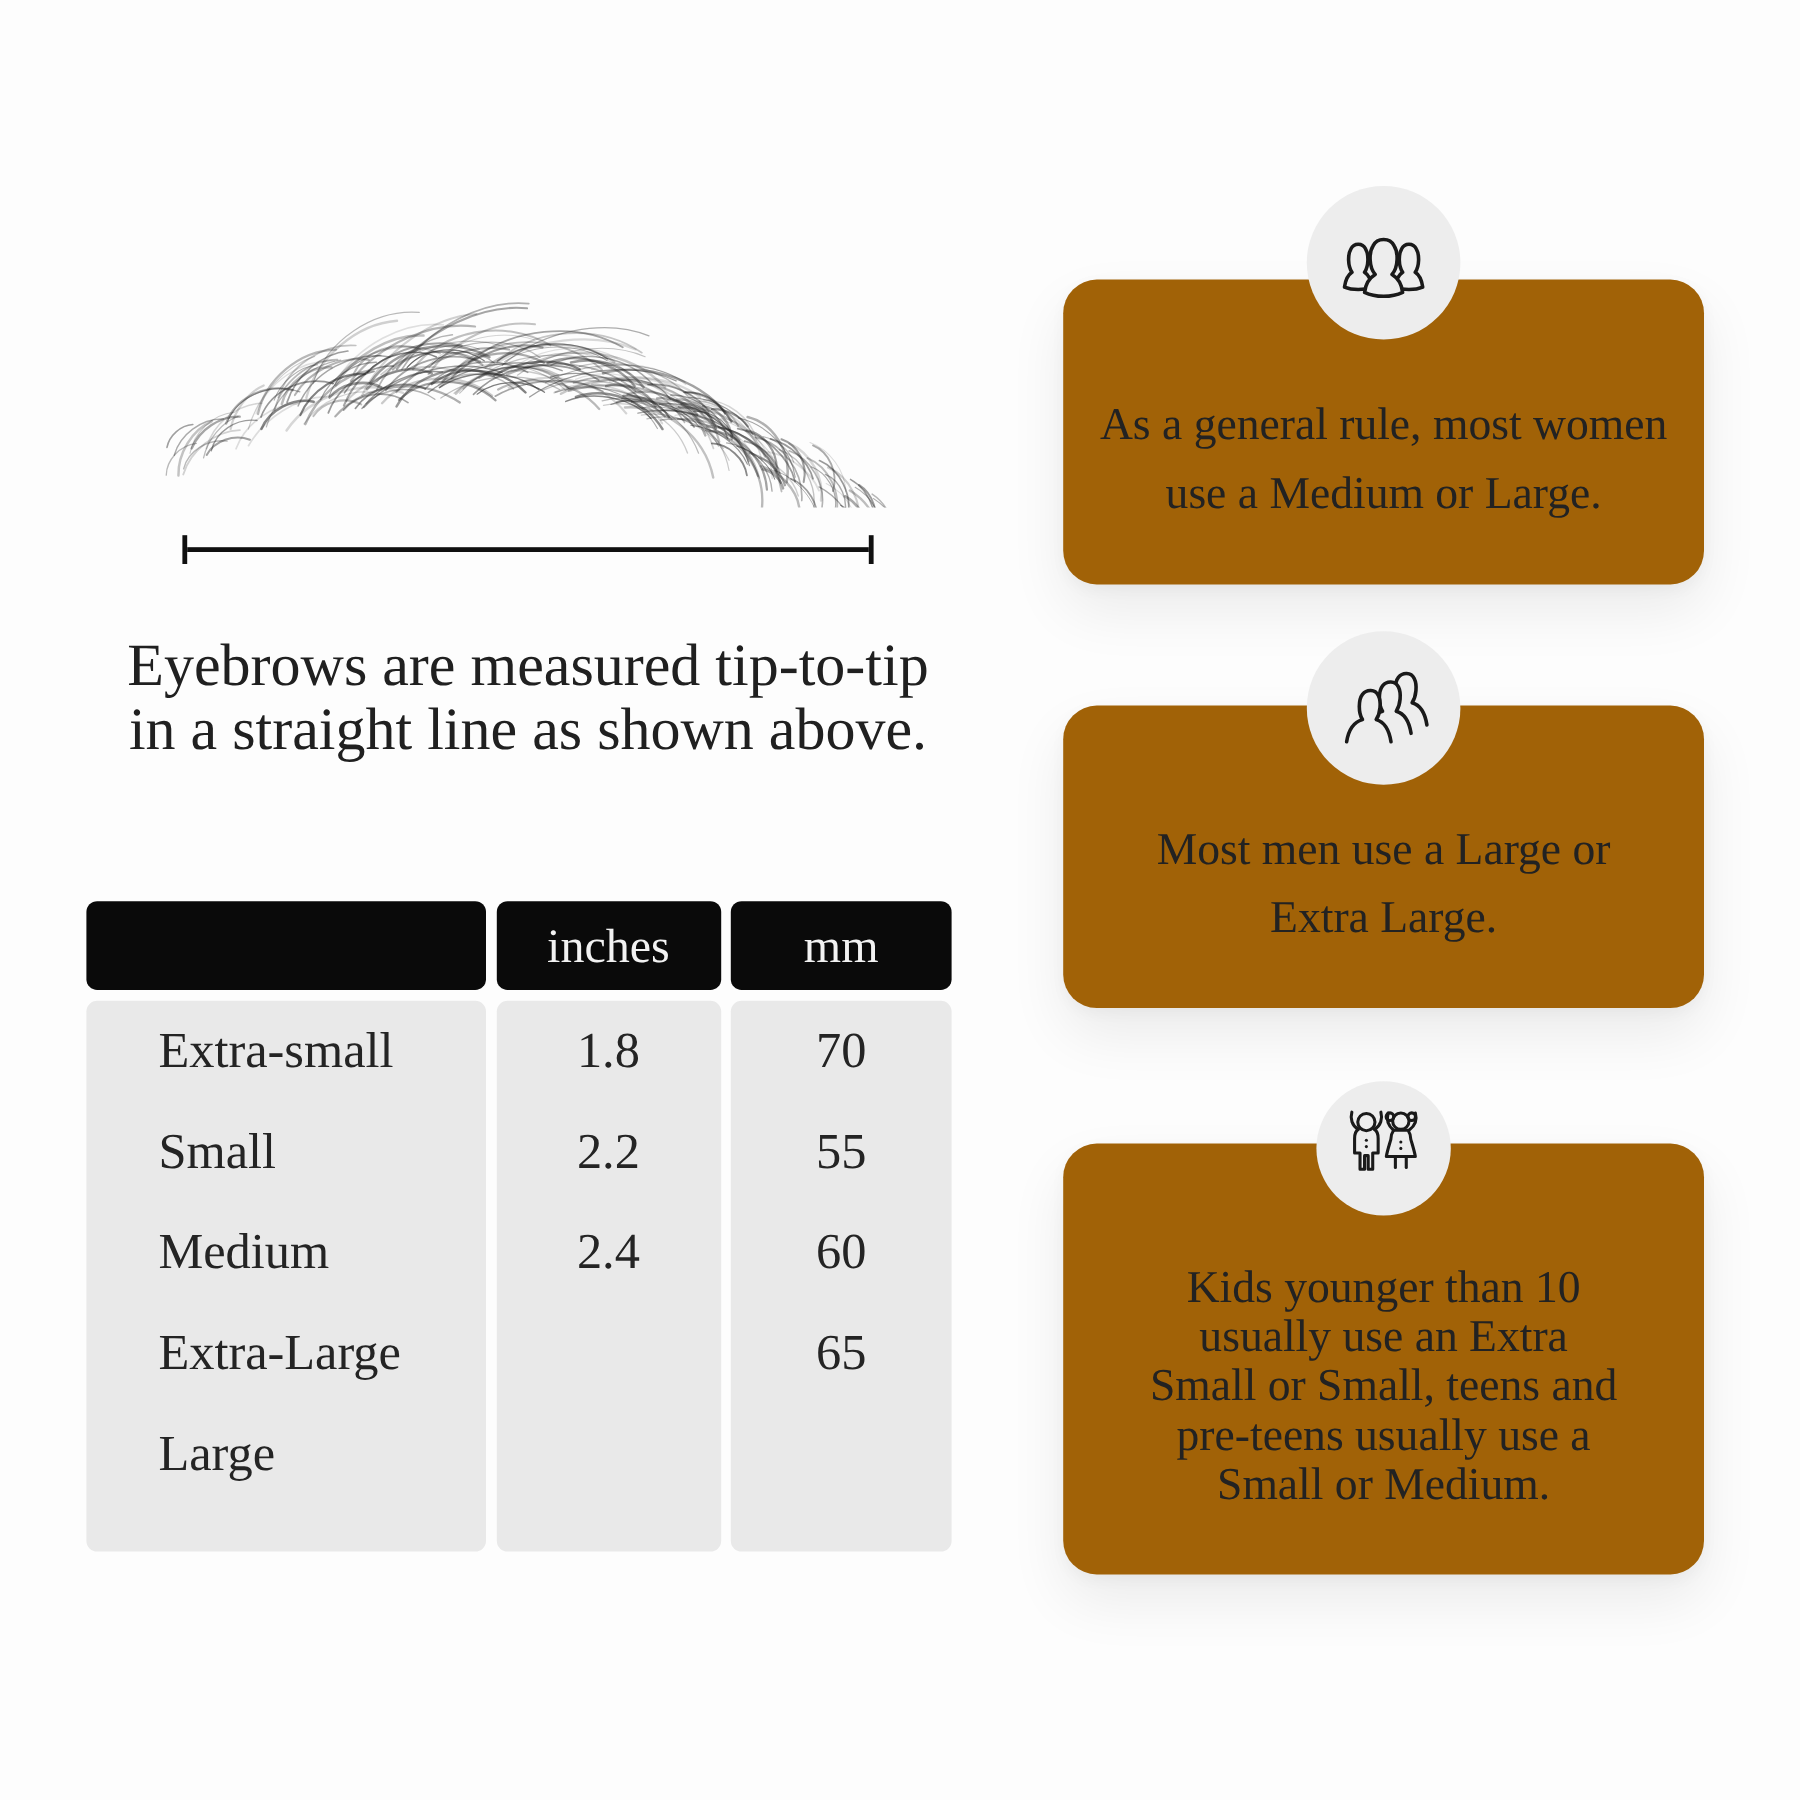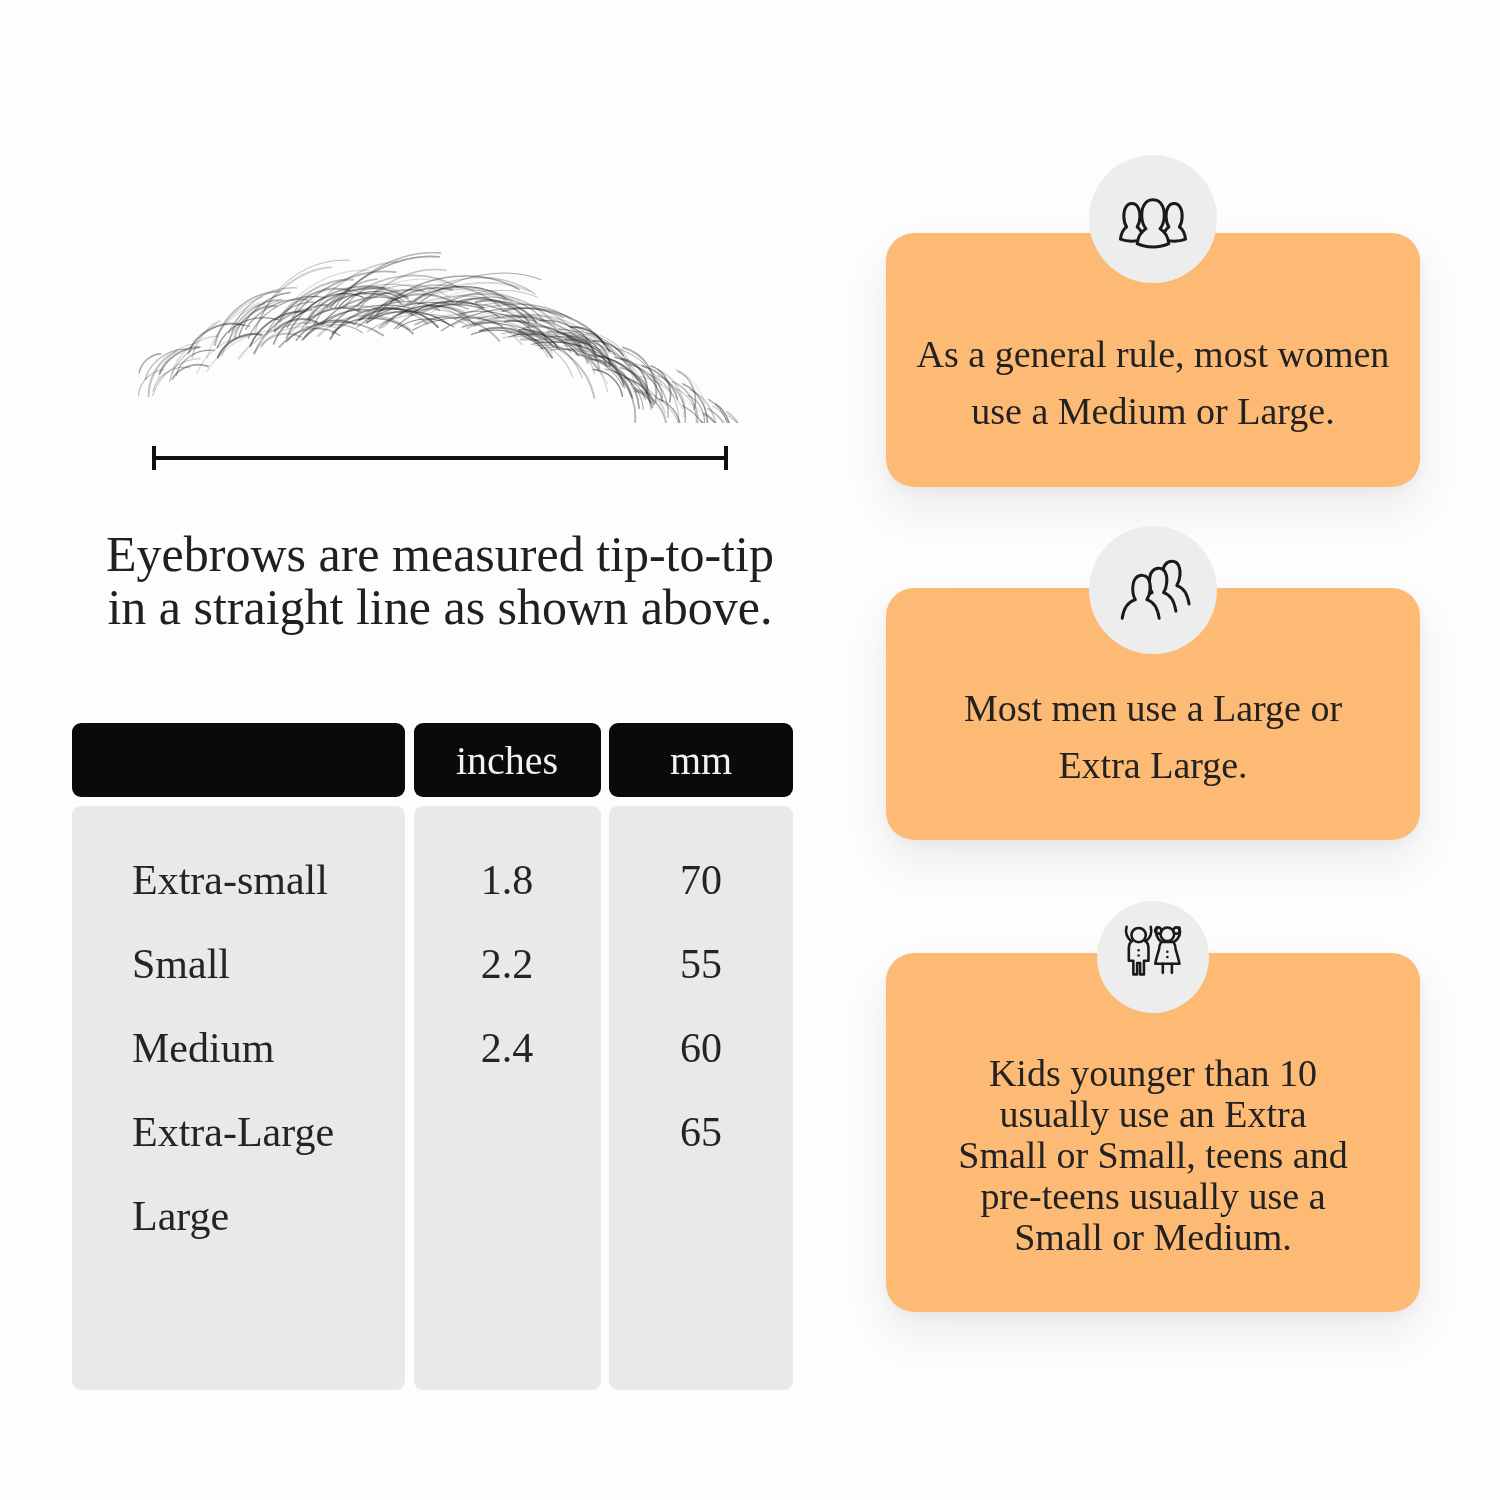--- a/index.html
+++ b/index.html
@@ -15,40 +15,40 @@
   .measure{position:absolute; left:152px; top:446px; width:576px; height:24px;
            display:flex; align-items:center;}
   .measure .tick{width:4px; height:24px; background:#101010;}
   .measure .bar{flex:1; height:4px; background:#101010;}
   .caption{
     position:absolute; left:75px; top:528px; width:730px;
     font-size:50px; line-height:53px; text-align:center;
     white-space:pre-line; color:#202020;
   }
   
-  .table{position:absolute; left:72px; top:723px; width:721px;}
+  .table{position:absolute; left:72px; top:751px; width:721px;}
   .thead,.tbody{display:grid; grid-template-columns:333px 187px 184px; column-gap:8.5px;}
   .th{
     height:74px; background:#0a0a0a; border-radius:9px;
     display:flex; align-items:center; justify-content:center;
     color:#f2f2f2; font-size:40px;
   }
   .tbody{margin-top:9px;}
   .col{
-    background:#e9e9e9; border-radius:9px; height:584px;
-    padding-top:32px; box-sizing:border-box;
+    background:#e9e9e9; border-radius:9px; height:459px;
+    box-sizing:border-box;
   }
   .cell{
     height:84px; display:flex; align-items:center; justify-content:center;
     font-size:42px; color:#242424;
   }
   .name-col .cell{justify-content:flex-start; padding-left:60px;}
   
   .card{
-    position:absolute; left:886px; width:534px; background:#fdba74;
+    position:absolute; left:886px; width:534px; background:#a16207;
     border-radius:28px;
     box-shadow:0 22px 48px rgba(0,0,0,.075), 0 4px 12px rgba(0,0,0,.035);
     display:flex; flex-direction:column; justify-content:center;
     box-sizing:border-box; padding:58px 26px 12px 26px;
   }
   .card-text{
     text-align:center; font-size:38px; white-space:pre-line; color:#222222;
   }
   .card1{top:233px; height:254px;}
   .card2{top:588px; height:252px;}

